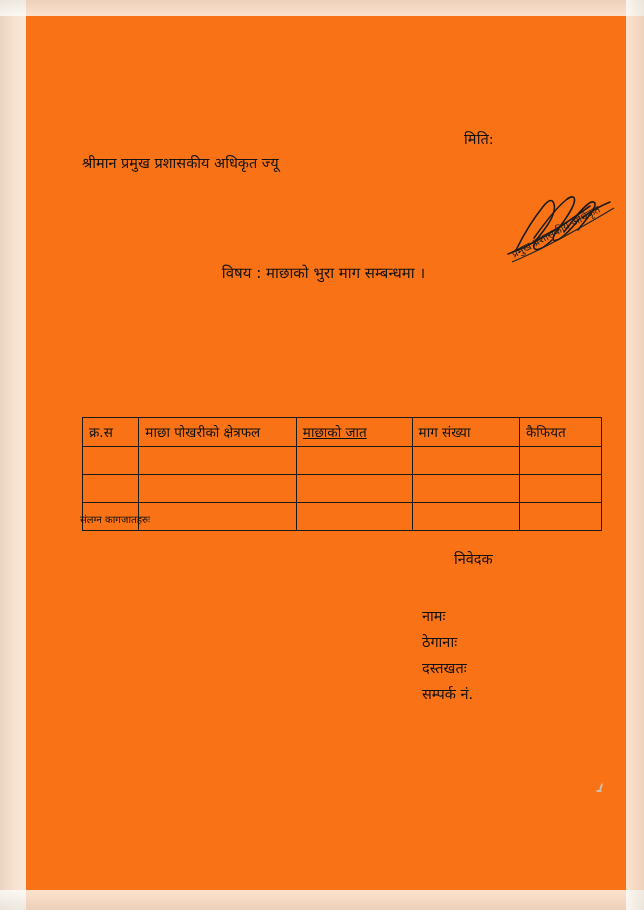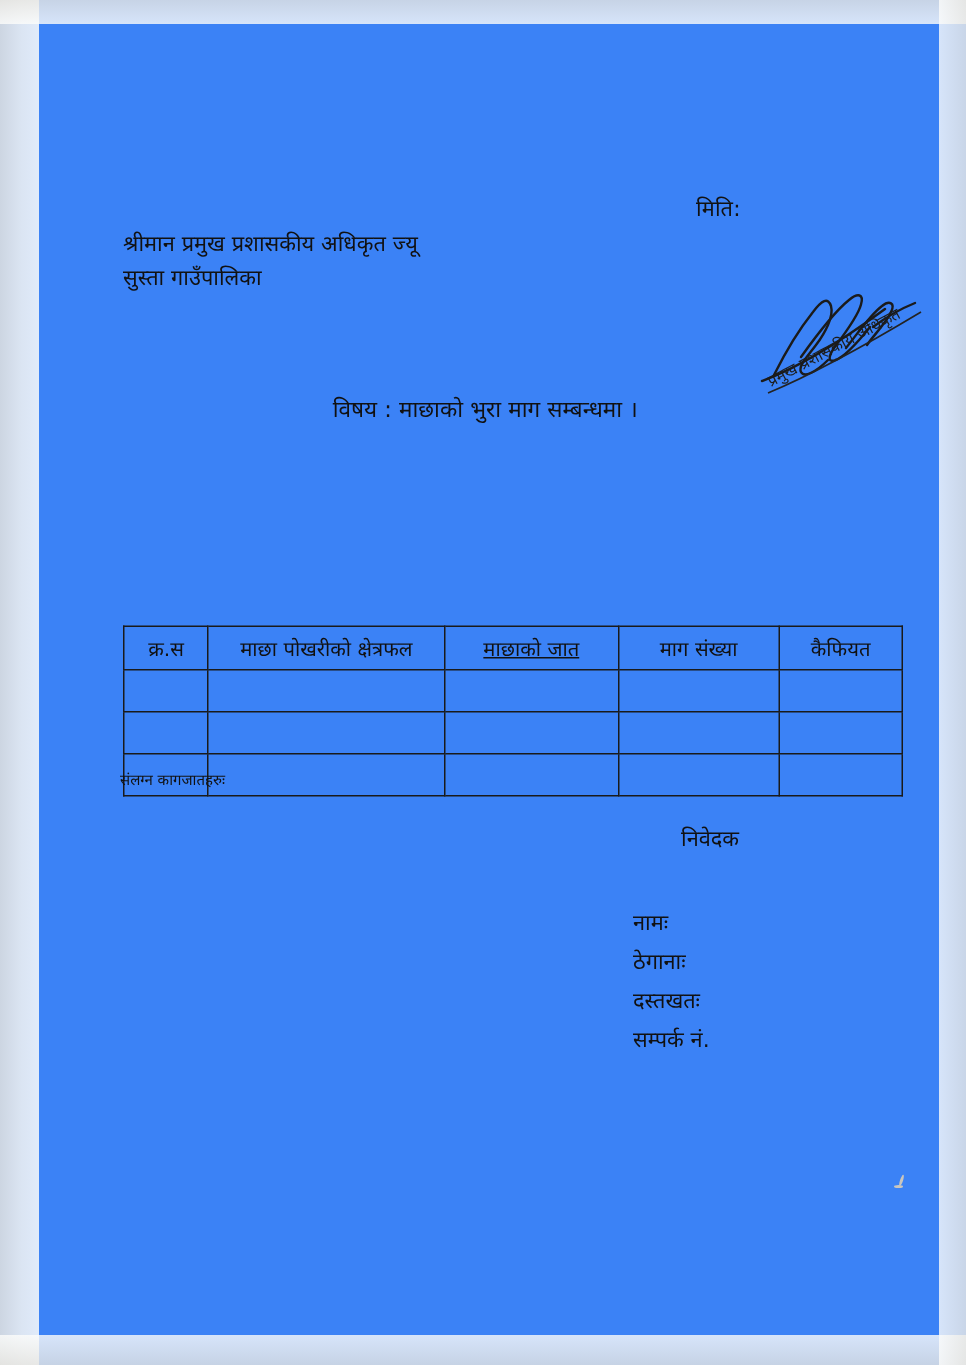--- a/index.html
+++ b/index.html
@@ -13,21 +13,21 @@
     position: relative;
     font-family: "DejaVu Sans", sans-serif;
     color: #111;
     overflow: hidden;
   }
 
   
   .page {
     position: absolute;
     inset: 0;
-    background: #3b82f6;
+    background: #f97316;
   }
   .page::before {
     content: "";
     position: absolute;
     left: 0; top: 0; bottom: 0;
     width: 26px;
     background: linear-gradient(to right, #e6e4de 0%, #f7f6f2 55%, #fdfdfb 100%);
     opacity: .85;
   }
   .page::after {
@@ -117,21 +117,21 @@
     width: 520px;
     border-collapse: collapse;
     font-size: 13.5px;
   }
   table.req-table th,
   table.req-table td {
     border: 1px solid #1a1a1a;
     height: 22px;
     padding: 3px 6px;
     font-weight: normal;
-    text-align: center;
+    text-align: left;
     vertical-align: middle;
   }
   table.req-table tbody td { height: 21px; }
   .col-sn { width: 48px; }
   .col-area { width: 168px; }
   .col-type { width: 118px; text-decoration: underline; }
   .col-qty { width: 110px; }
   .col-remark { width: 76px; }
 
   .attach-label {
@@ -170,21 +170,20 @@
 <div class="page">
   <div class="edge-top"></div>
   <div class="edge-bottom"></div>
 
   <div class="content">
 
     <div class="date-line">मिति:</div>
 
     <div class="addressee">
       <div>श्रीमान प्रमुख प्रशासकीय अधिकृत ज्यू</div>
-      <div>सुस्ता गाउँपालिका</div>
     </div>
 
     <div class="sign-area">
       <svg class="sign-svg" width="190" height="92" viewBox="0 0 190 92">
         <g fill="none" stroke="#1b1b1b" stroke-width="1.6" stroke-linecap="round">
           <path d="M52 72 C60 56, 70 40, 78 30 C84 22, 88 20, 90 26 C92 33, 86 44, 80 52 C74 60, 68 66, 70 70 C72 74, 80 70, 88 62"></path>
           <path d="M70 60 C80 46, 92 30, 102 22 C108 17, 112 18, 110 25 C108 33, 98 46, 92 54 C88 60, 88 64, 93 62 C99 60, 108 50, 116 40"></path>
           <path d="M100 54 C108 44, 116 32, 124 26 C129 22, 133 24, 130 30 C127 37, 118 46, 114 52"></path>
           <path d="M44 76 C66 68, 96 50, 126 28"></path>
           <path d="M118 40 C126 34, 136 28, 146 24"></path>

